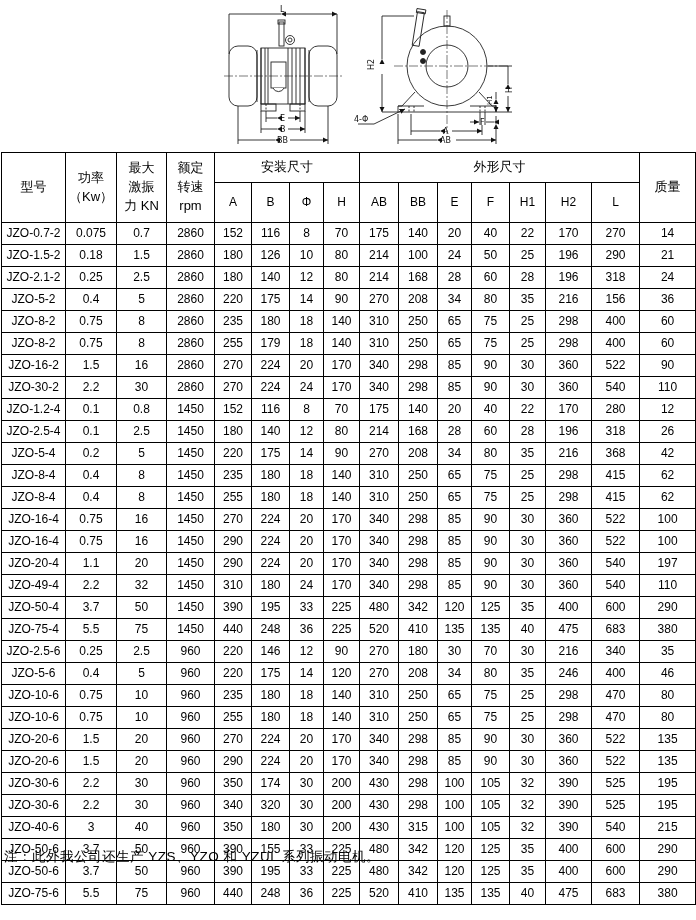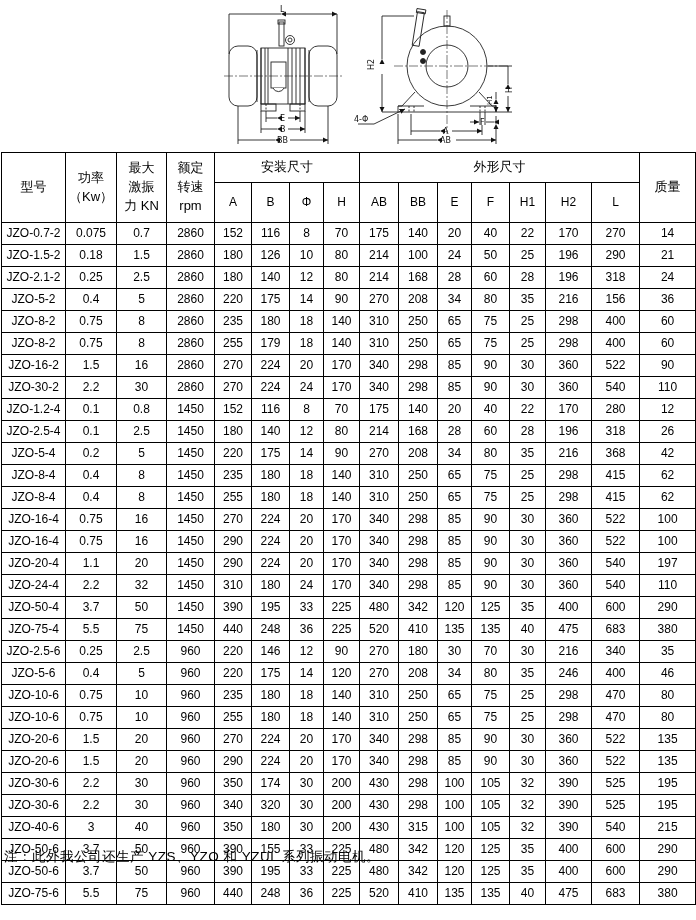--- a/index.html
+++ b/index.html
@@ -507,21 +507,21 @@
         <td>340</td>
         <td>298</td>
         <td>85</td>
         <td>90</td>
         <td>30</td>
         <td>360</td>
         <td>540</td>
         <td>197</td>
       </tr>
       <tr>
-        <td>JZO-24-4</td>
+        <td>JZO-49-4</td>
         <td>2.2</td>
         <td>32</td>
         <td>1450</td>
         <td>310</td>
         <td>180</td>
         <td>24</td>
         <td>170</td>
         <td>340</td>
         <td>298</td>
         <td>85</td>

